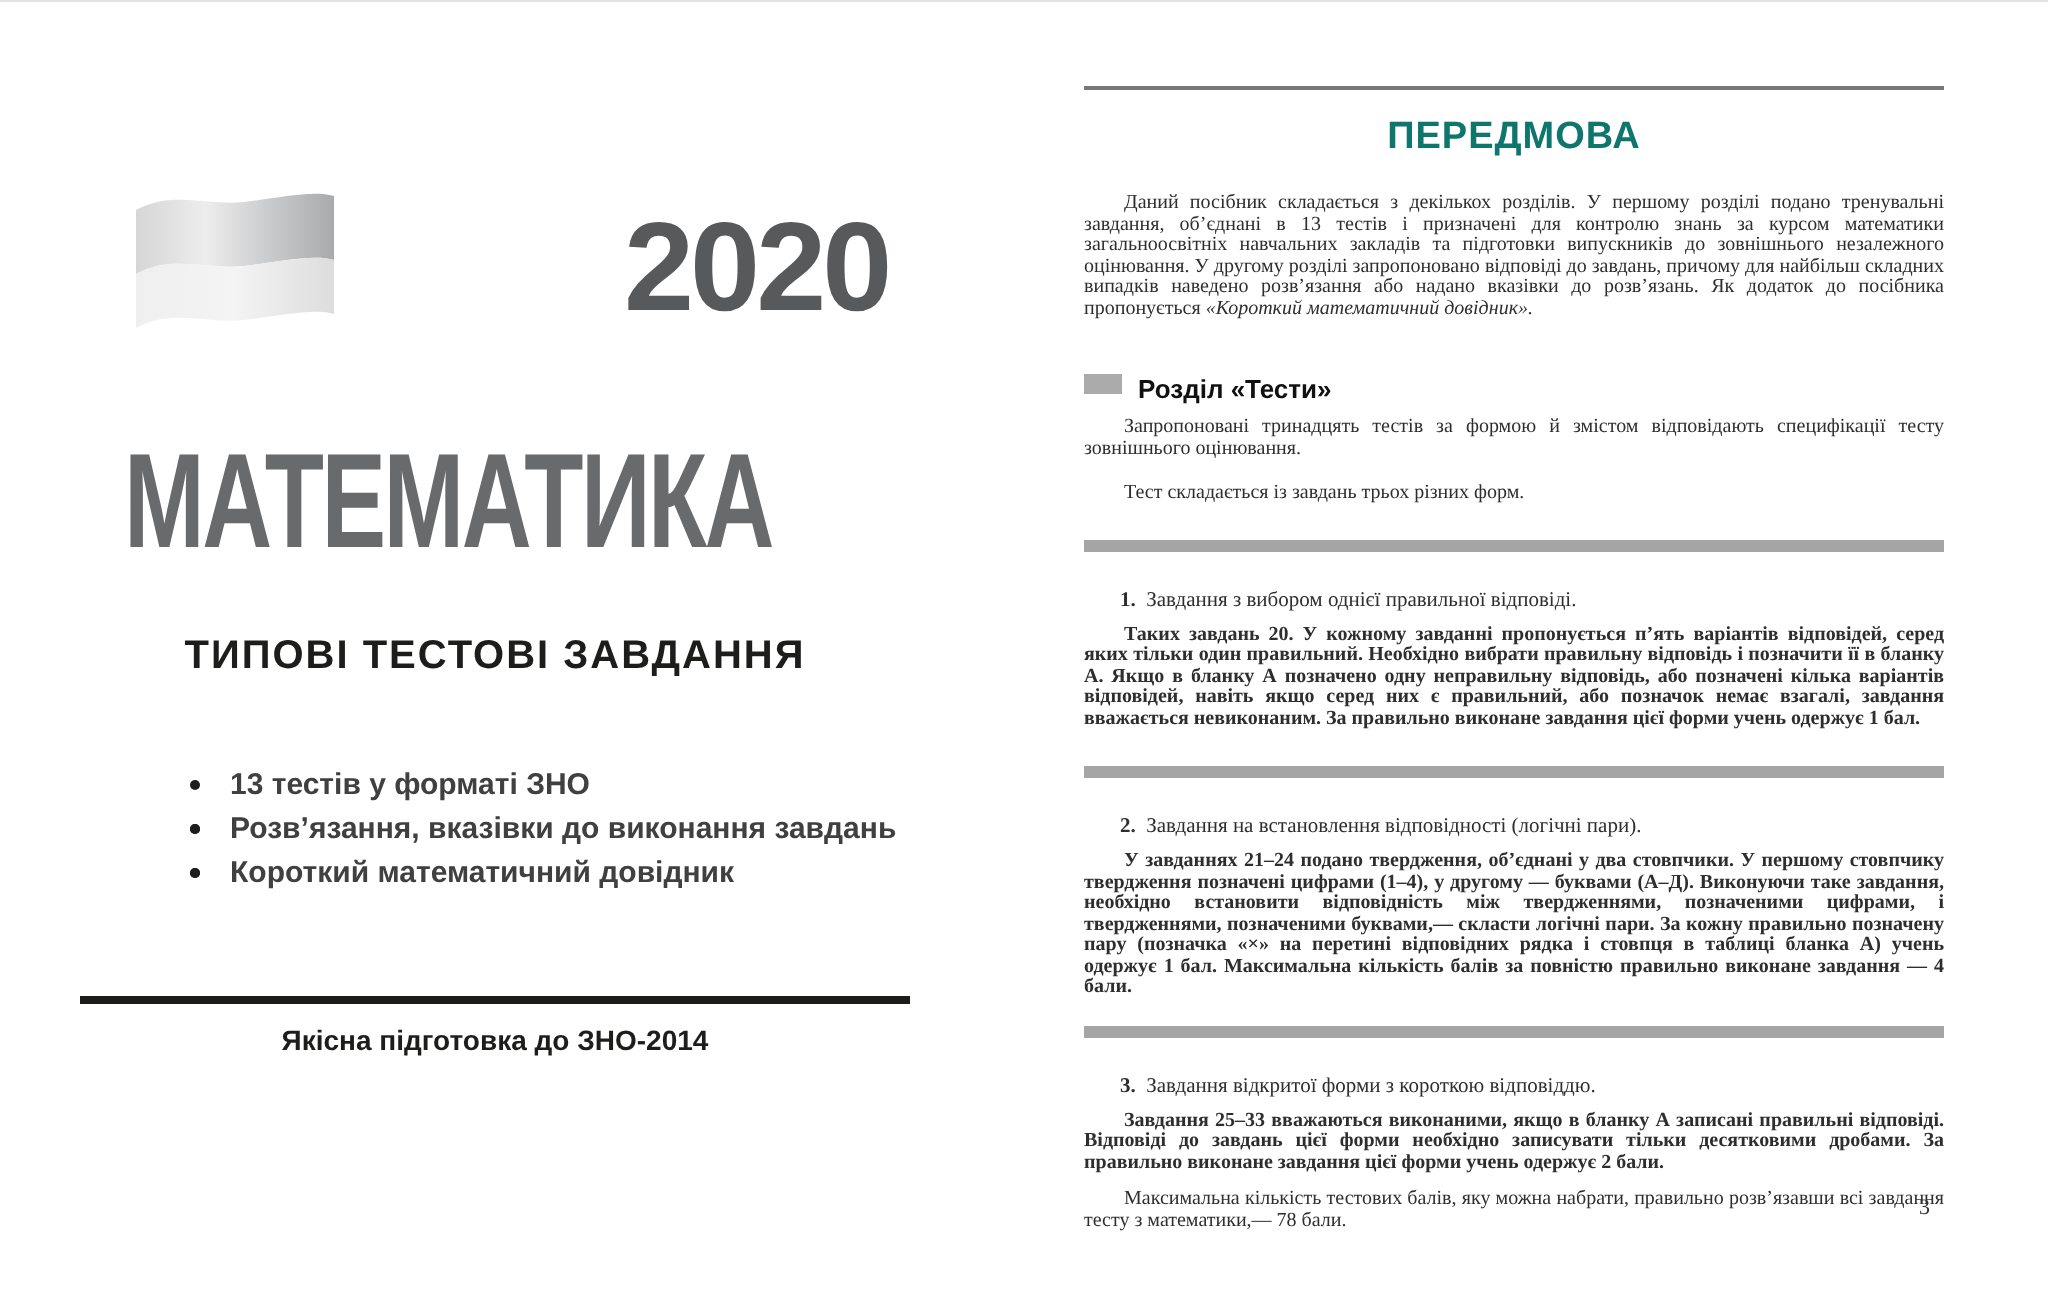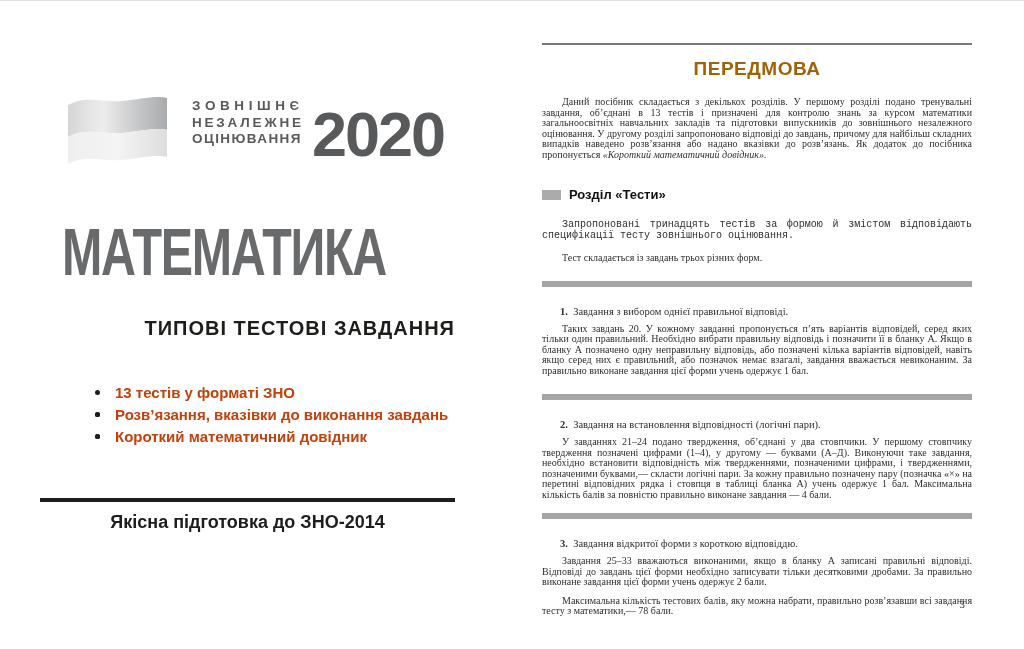--- a/index.html
+++ b/index.html
@@ -35,92 +35,92 @@
 
   .cover-title {
     position: absolute; left: 62px; top: 211px;
     font-size: 57px; font-weight: bold; letter-spacing: -1.5px;
     color: #696a6c; white-space: nowrap;
     transform: scale(0.85, 1.18); transform-origin: 0 0;
   }
 
   .cover-subtitle {
     position: absolute; left: 40px; top: 316px; width: 415px;
-    text-align: right; font-size: 20px; font-weight: bold;
+    text-align: center; font-size: 20px; font-weight: bold;
     letter-spacing: 1px; color: #1d1d1b; white-space: nowrap;
   }
 
   .cover-bullets {
     position: absolute; left: 93px; top: 384px;
     list-style: none; margin: 0; padding: 0;
-    font-size: 15px; font-weight: bold; color: #c2410c;
+    font-size: 15px; font-weight: bold; color: #404040;
   }
   .cover-bullets li { position: relative; padding-left: 22px; margin-bottom: 7px; line-height: 15px; }
   .cover-bullets li .dot {
     position: absolute; left: 2px; top: 5px;
     width: 5px; height: 5px; border-radius: 50%; background: #1d1d1b;
   }
 
   .cover-rule {
     position: absolute; left: 40px; top: 497px; width: 415px; height: 4px;
     background: #1d1d1b;
   }
 
   .cover-tagline {
     position: absolute; left: 40px; top: 511px; width: 415px;
-    text-align: center; font-size: 18px; font-weight: bold; color: #1d1d1b;
+    text-align: center; font-size: 14px; font-weight: bold; color: #1d1d1b;
     white-space: nowrap;
   }
 
   
   .preface {
     position: absolute; left: 542px; top: 42px; width: 430px;
     font-family: "Liberation Serif", serif;
     color: #2e2e2e;
   }
   .pf-rule-top { height: 2px; background: #787878; }
 
   .pf-title {
     margin-top: 13px;
     text-align: center;
     font-family: "Liberation Sans", sans-serif;
-    font-size: 19px; font-weight: bold; letter-spacing: 0.5px; color: #a16207;
+    font-size: 19px; font-weight: bold; letter-spacing: 0.5px; color: #0f766e;
   }
 
   .pf-par {
     margin: 0; text-align: justify; text-indent: 20px;
     font-size: 10px; line-height: 10.5px;
   }
   .pf-intro { margin-top: 17px; }
   .pf-par .italic { font-style: italic; }
 
   .pf-section-header {
     margin-top: 27px;
-    display: flex; align-items: center;
+    display: flex; 
     font-family: "Liberation Sans", sans-serif;
     font-size: 13px; font-weight: bold; color: #111;
   }
   .pf-section-header .marker {
     width: 19px; height: 10px; background: #ababab; margin-right: 8px; flex: 0 0 auto;
   }
 
-  .pf-si1 { margin-top: 18px; font-family: Liberation Mono, monospace; }
+  .pf-si1 { margin-top: 7px; }
   .pf-si2 { margin-top: 12px; }
 
   .pf-bar { height: 6px; background: #a5a5a5; }
   .pf-bar.b1 { margin-top: 17px; }
   .pf-bar.b2 { margin-top: 18px; }
   .pf-bar.b3 { margin-top: 13px; }
 
   .pf-sec-head {
     margin: 0; margin-top: 19px; padding-left: 18px;
     font-size: 10.5px; line-height: 12px; font-weight: normal;
   }
   .pf-sec-head .num { font-weight: bold; }
-  .pf-sec-body { margin-top: 6px; }
+  .pf-sec-body { margin-top: 6px; font-weight: bold; }
 
   .pf-closing { margin-top: 8px; }
 
   .pf-page-num {
     position: absolute; right: 7px; top: 555px;
     font-size: 11px; color: #333;
   }
 </style>
 </head>
 <body>
@@ -140,25 +140,20 @@
         <linearGradient id="flagBottom" x1="0" y1="0" x2="1" y2="0">
           <stop offset="0" stop-color="#efefef"></stop>
           <stop offset="0.5" stop-color="#f4f4f4"></stop>
           <stop offset="1" stop-color="#dddddd"></stop>
         </linearGradient>
       </defs>
       <path d="M4,16 C22,6 40,14 58,12 C76,10 92,6 103,9 L103,41 C92,38 76,42 58,44 C40,46 22,38 4,48 Z" fill="url(#flagTop)"></path>
       <path d="M4,48 C22,38 40,46 58,44 C76,42 92,38 103,41 L103,68 C92,65 76,69 58,71 C40,73 22,65 4,75 Z" fill="url(#flagBottom)"></path>
     </svg>
 
-    <div class="logo-text">
-      <div class="l1">ЗОВНІШНЄ</div>
-      <div class="l2">НЕЗАЛЕЖНЕ</div>
-      <div class="l3">ОЦІНЮВАННЯ</div>
-    </div>
 
     <div class="logo-year">2020</div>
 
     <div class="cover-title">МАТЕМАТИКА</div>
 
     <div class="cover-subtitle">ТИПОВІ ТЕСТОВІ ЗАВДАННЯ</div>
 
     <ul class="cover-bullets">
       <li><span class="dot"></span><span>13 тестів у форматі ЗНО</span></li>
       <li><span class="dot"></span></li>

